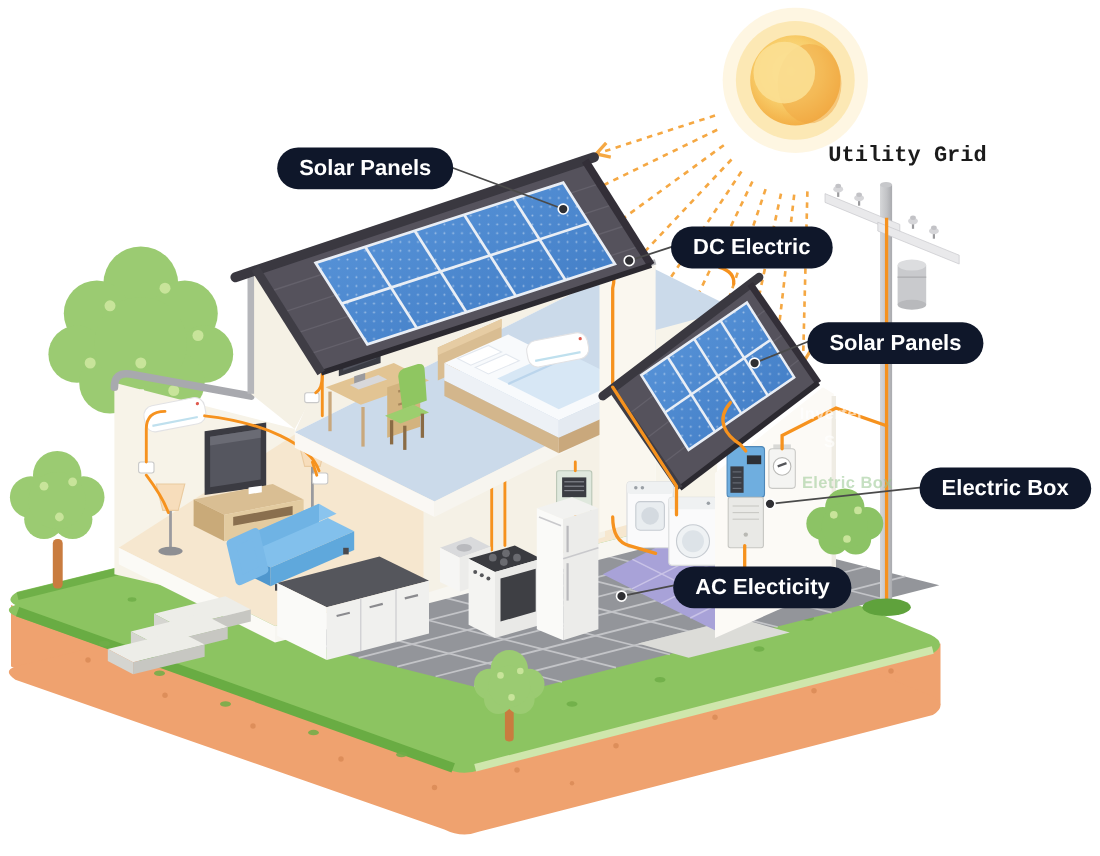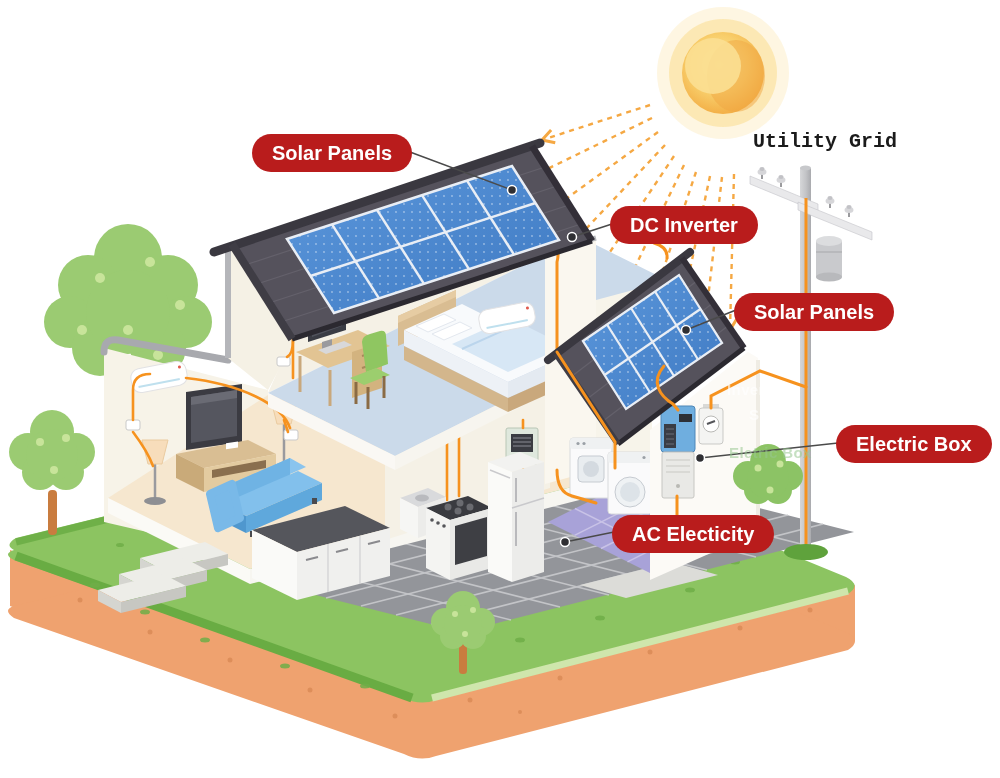--- a/index.html
+++ b/index.html
@@ -1,22 +1,22 @@
 <!DOCTYPE html>
 <html><head>
 <meta charset="utf-8">
 <style>
   html,body{margin:0;padding:0;background:#fff;}
   .stage{position:relative;width:1000px;height:778px;background:#ffffff;overflow:hidden;
          font-family:"Liberation Sans",sans-serif;}
   .stage svg{position:absolute;left:0;top:0;}
-  .pill{position:absolute;background:#b91c1c;color:#fff;font-weight:bold;font-size:20px;
+  .pill{position:absolute;background:#0f172a;color:#fff;font-weight:bold;font-size:20px;
         line-height:1;padding:9px 20px;border-radius:22px;white-space:nowrap;z-index:5;}
   .plain-title{position:absolute;color:#1b1b1b;font-weight:bold;font-size:20px;z-index:5;white-space:nowrap;font-family:Liberation Mono, monospace;}
-  .ghost{position:absolute;font-weight:bold;font-size:15px;letter-spacing:.4px;z-index:4;white-space:nowrap;margin-top:13px;}
+  .ghost{position:absolute;font-weight:bold;font-size:15px;letter-spacing:.4px;z-index:4;white-space:nowrap;}
   .ghost-inverter{left:727px;top:368px;color:rgba(255,255,255,.62);}
   .ghost-meter{left:749px;top:393px;color:rgba(255,255,255,.68);}
   .ghost-ebox{left:729px;top:431px;color:rgba(151,198,143,.55);text-align:center;}
 </style>
 </head>
 <body>
 
 <div class="stage">
 
 <svg width="1000" height="778" viewBox="0 0 1000 778">
@@ -569,21 +569,21 @@
   <g fill="#2F2F33" stroke="#FFFFFF" stroke-width="1.5">
     <circle cx="512" cy="190" r="4.5"></circle>
         <circle cx="572" cy="237" r="4.5"></circle>
         <circle cx="686" cy="330" r="4.5"></circle>
     <circle cx="700" cy="458" r="4.5"></circle>
         <circle cx="565" cy="542" r="4.5"></circle>
   </g>
 </svg>
 
   <div class="pill" style="left:252px;top:134px;">Solar Panels</div>
-  <div class="pill" style="left:610px;top:206px;">DC Inverter</div>
+  <div class="pill" style="left:610px;top:206px;">DC Electric</div>
   <div class="pill" style="left:734px;top:293px;">Solar Panels</div>
   <div class="pill" style="left:612px;top:515px;">AC Electicity</div>
   <div class="pill" style="left:836px;top:425px;">Electric Box</div>
   <div class="plain-title" style="left:753px;top:130px;">Utility Grid</div>
 
   <div class="ghost ghost-inverter">Inverter</div>
   <div class="ghost ghost-meter">Solar</div>
   <div class="ghost ghost-ebox">Eletric Box</div>
 </div>
 

